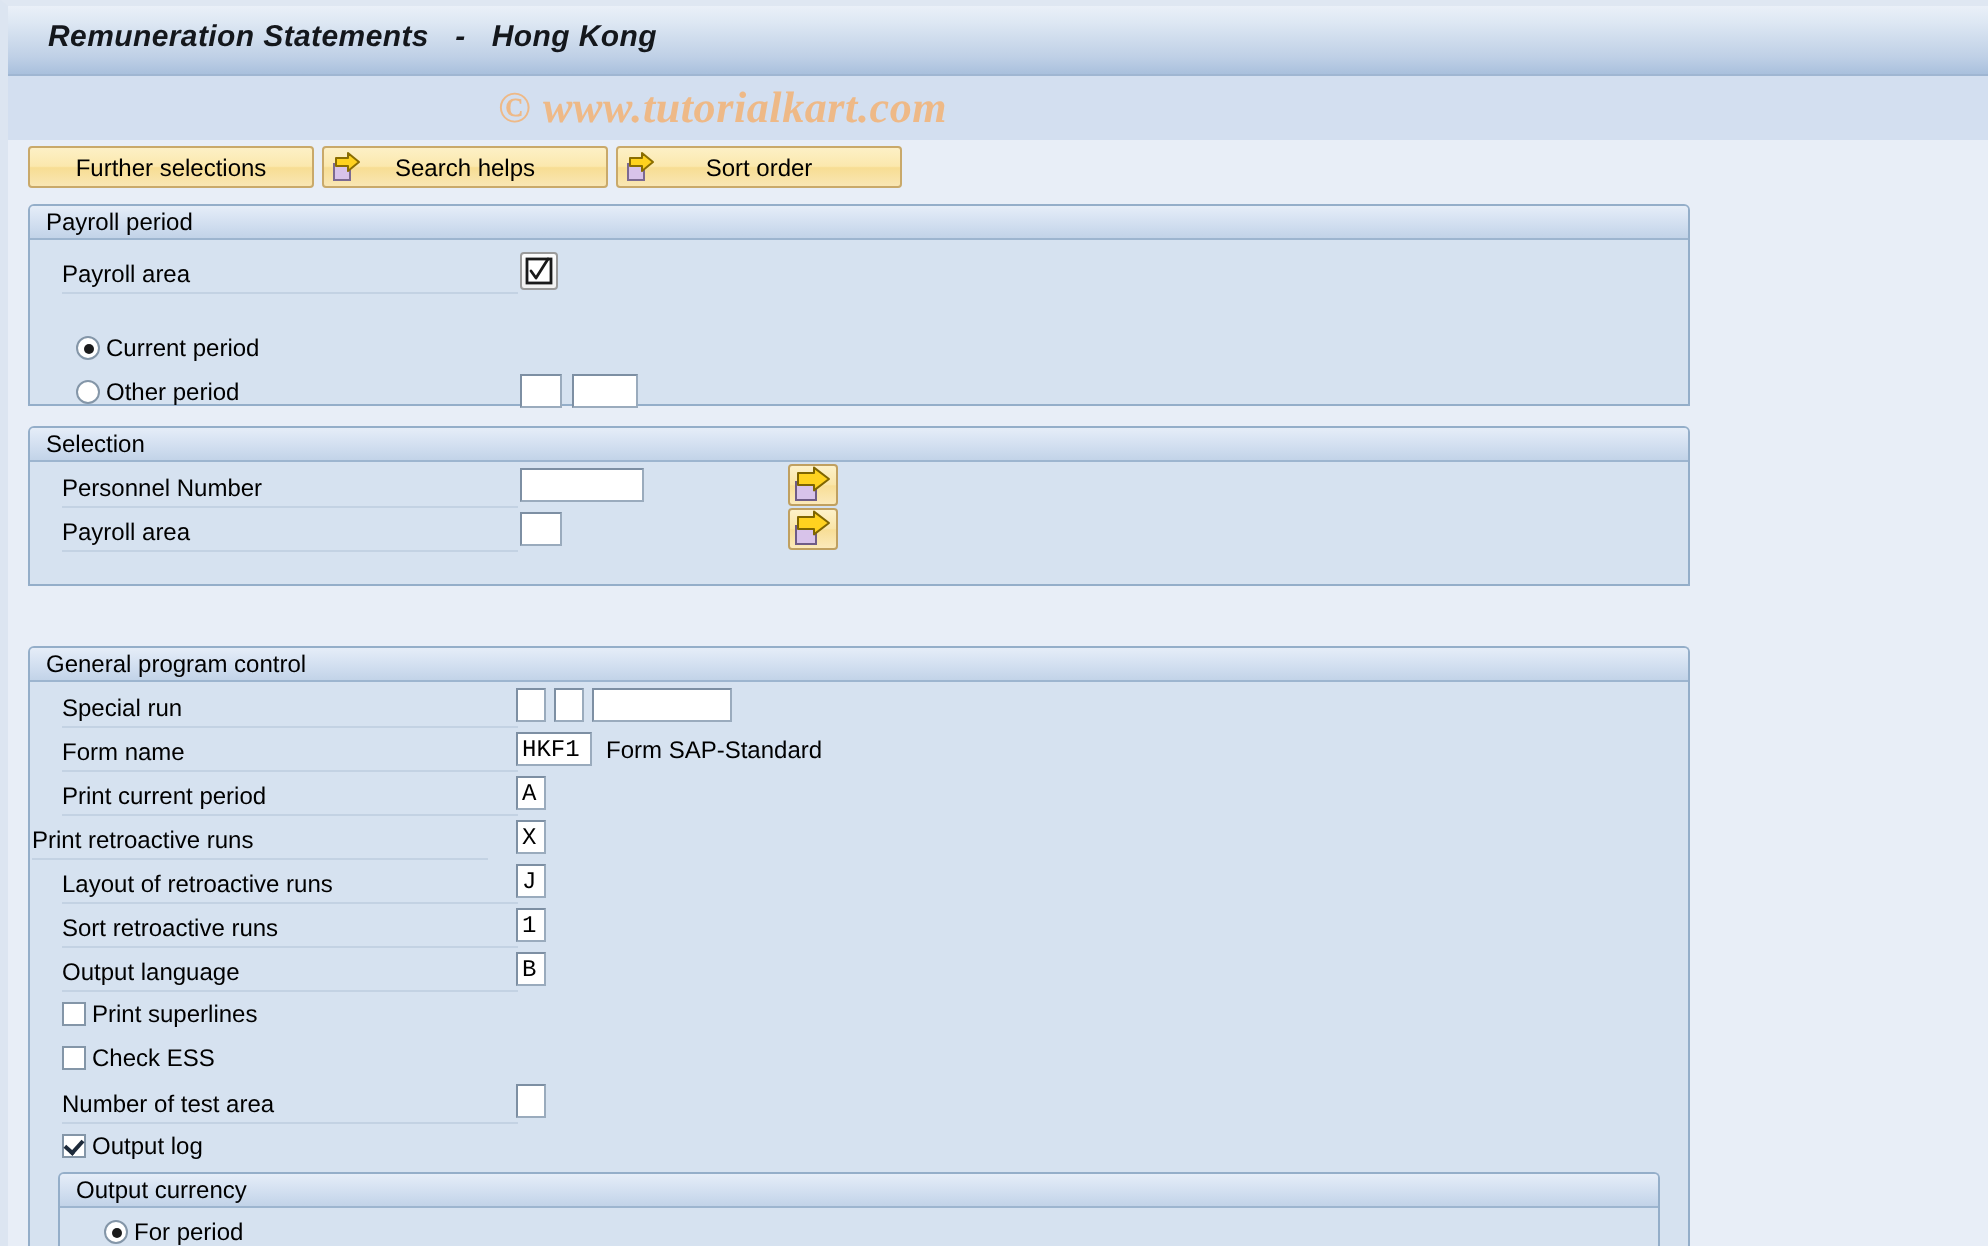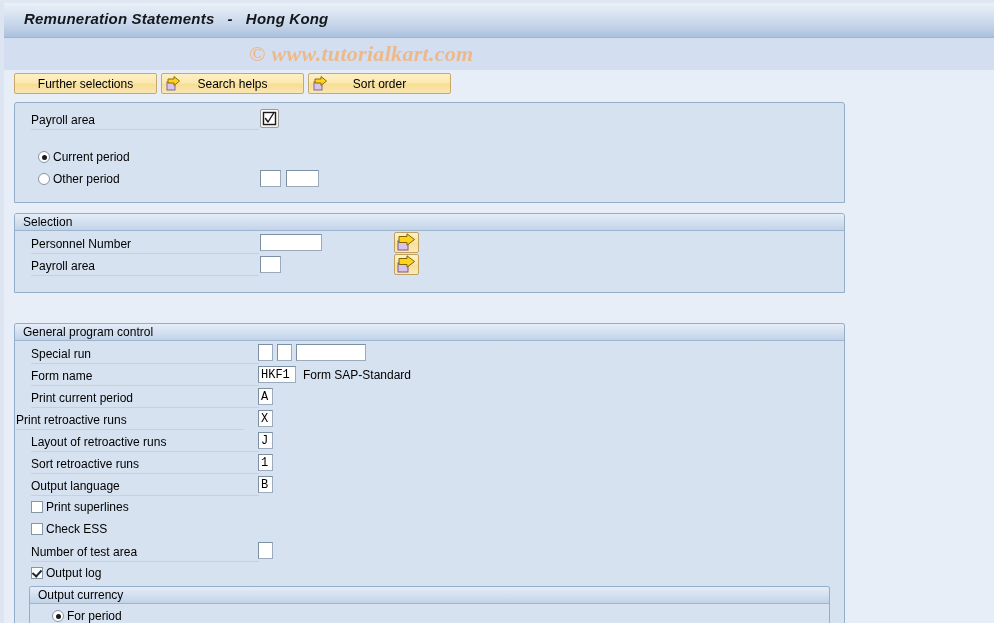--- a/index.html
+++ b/index.html
@@ -272,20 +272,21 @@
         <svg width="15" height="15" viewBox="0 0 15 15">
           <rect x="1" y="6" width="8" height="8" fill="#d8c3ea" stroke="#7c6a92" stroke-width="1"></rect>
           <path d="M2 3 L8 3 L8 0.5 L13.5 5 L8 9.5 L8 7 L2 7 Z" fill="#ffd21f" stroke="#8a6d00" stroke-width="1" stroke-linejoin="round"></path>
         </svg>
       </span>
       <span class="lbl">Sort order</span>
     </button>
   </div>
 
   <div class="group" style="left:10px; top:99px; width:831px; height:101px;">
+    <div class="group-hdr">Payroll period</div>
     <div class="group-body">
 
       <div class="flbl" style="left:16px; top:9px; width:228px;">Payroll area</div>
 
       <button class="sqbtn" style="left:245px; top:6px; width:19px; height:19px;">
         <span>
           <svg width="17" height="17" viewBox="0 0 17 17">
             <rect x="2.5" y="2.5" width="12" height="12" fill="#ffffff" stroke="#1a1a1a" stroke-width="1.4"></rect>
             <path d="M4.5 8.5 L7 12 L13 2.5" fill="none" stroke="#1a1a1a" stroke-width="1.4" stroke-linecap="round" stroke-linejoin="round"></path>
           </svg>

